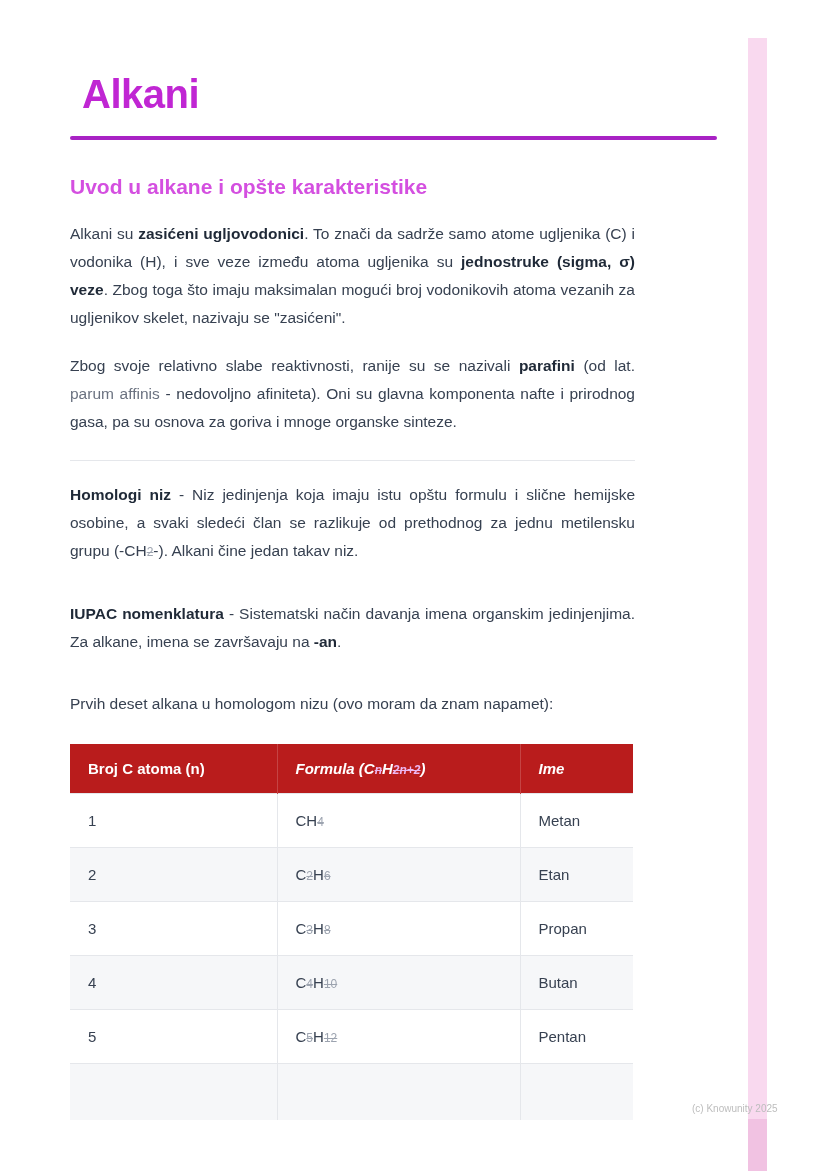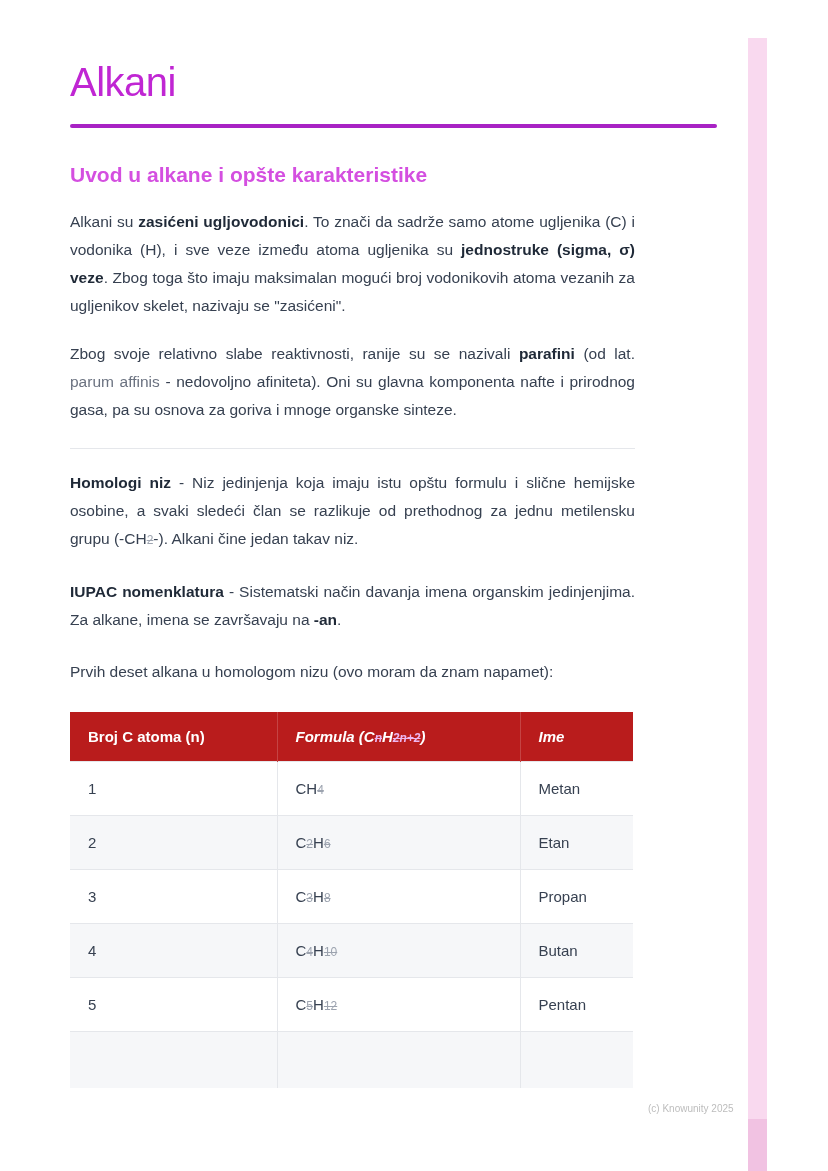--- a/index.html
+++ b/index.html
@@ -14,24 +14,24 @@
     color: #374151;
   }
   .content {
     position: absolute;
     left: 70px;
     top: 0;
     width: 565px;
     padding-top: 60px;
   }
   .page-title {
-    margin: 0;
+    margin: 12px;
     font-size: 40px;
     line-height: 44px;
-    font-weight: 400;
+    font-weight: 700;
     letter-spacing: -0.5px;
     color: #c026d3;
   }
   .title-rule {
     margin-top: 20px;
     width: 647px;
     height: 4px;
     background: #a822c4;
     border-radius: 2px;
   }
@@ -43,21 +43,21 @@
     color: #d44fe0;
   }
   .section-heading.first { margin-top: 34px; }
   p.para {
     margin: 20px 0 0;
     font-size: 15.5px;
     line-height: 28px;
     text-align: justify;
     color: #374151;
   }
-  p.para.tight { margin-top: 24px; }
+  p.para.tight { margin-top: 34px; }
   .divider {
     margin: 24px 0 0;
     border: none;
     border-top: 1px solid #e5e7eb;
     width: 565px;
   }
   
   .run-normal { }
   .run-bold { font-weight: 700; color: #1f2937; }
   .run-italic { color: #6b7280; }
@@ -124,21 +124,21 @@
     position: absolute;
     left: 0;
     bottom: 0;
     width: 100%;
     height: 52px;
     background: #f1c2e2;
   }
   .watermark {
     position: absolute;
     top: 1103px;
-    left: 648px;
+    left: 692px;
     font-size: 10px;
     color: #bdbdbd;
     z-index: 5;
     white-space: nowrap;
   }
 </style>
 </head>
 <body>
 
 <div class="content">

